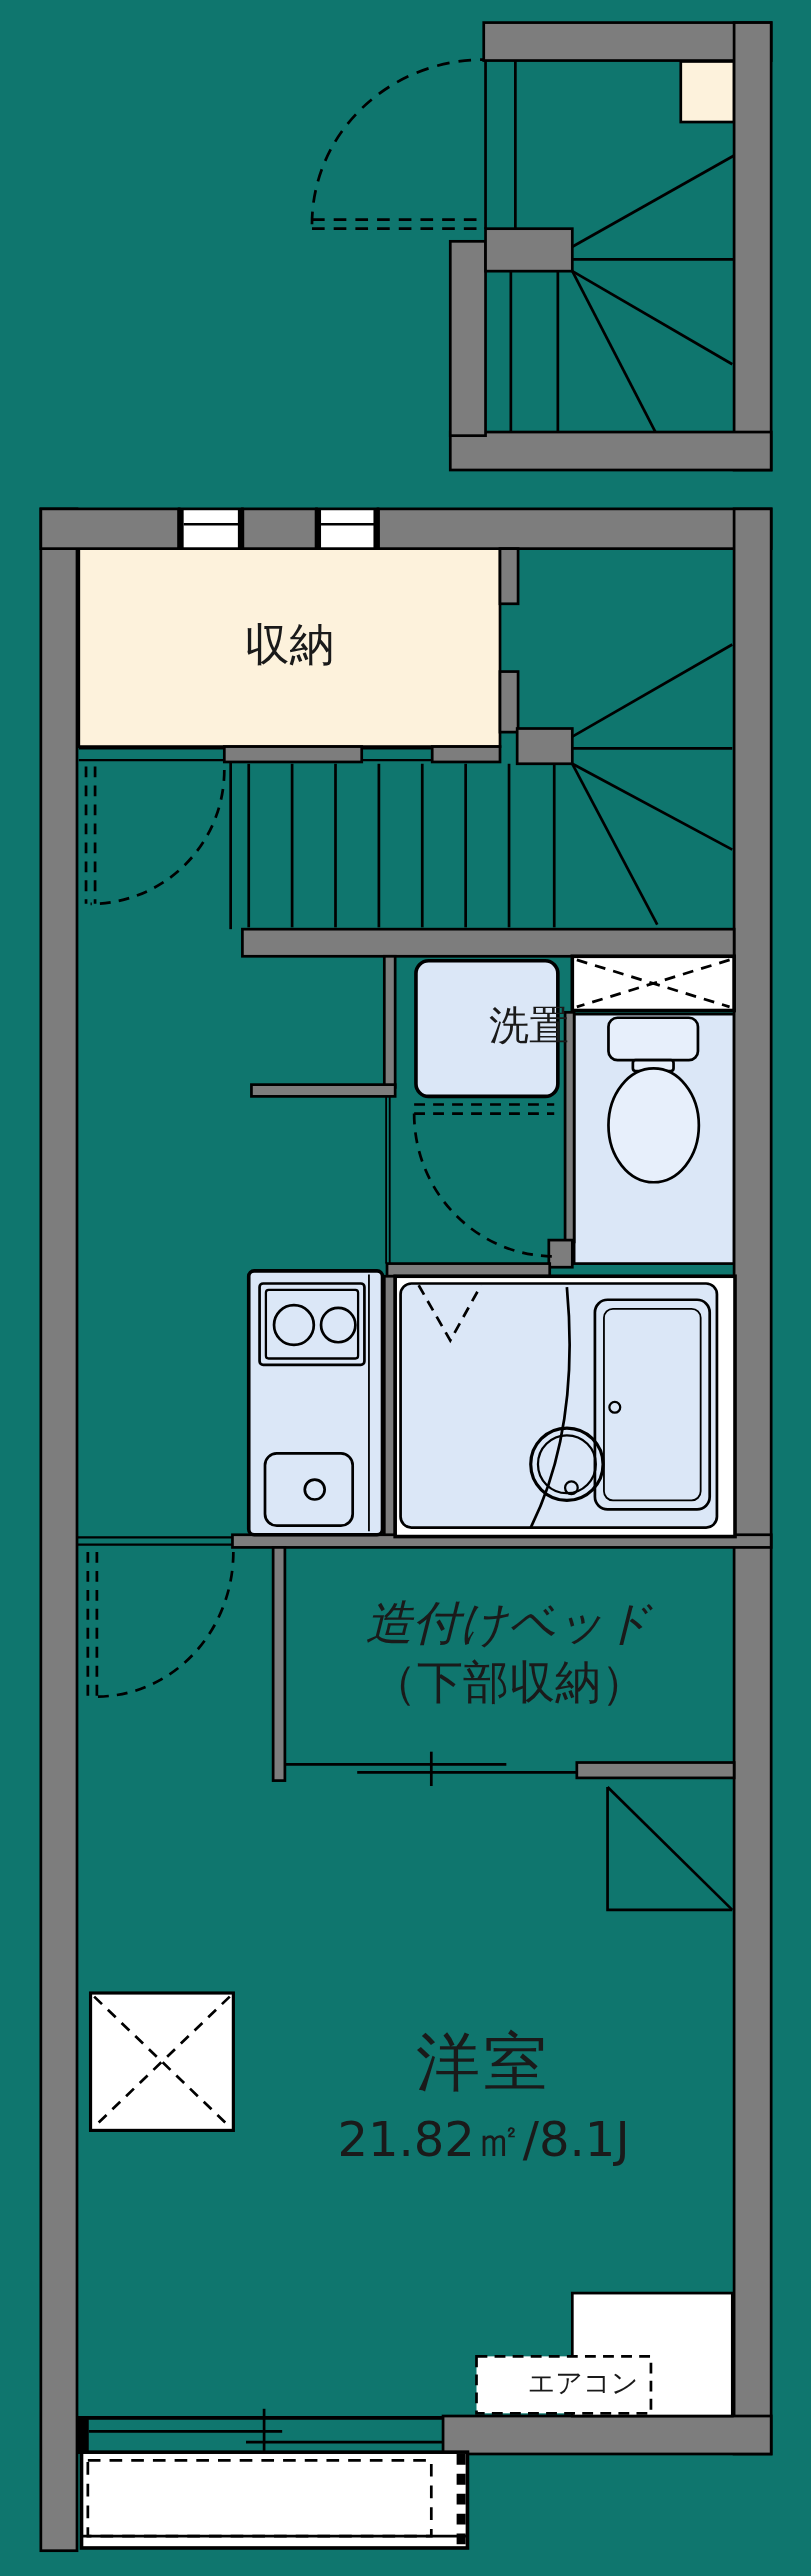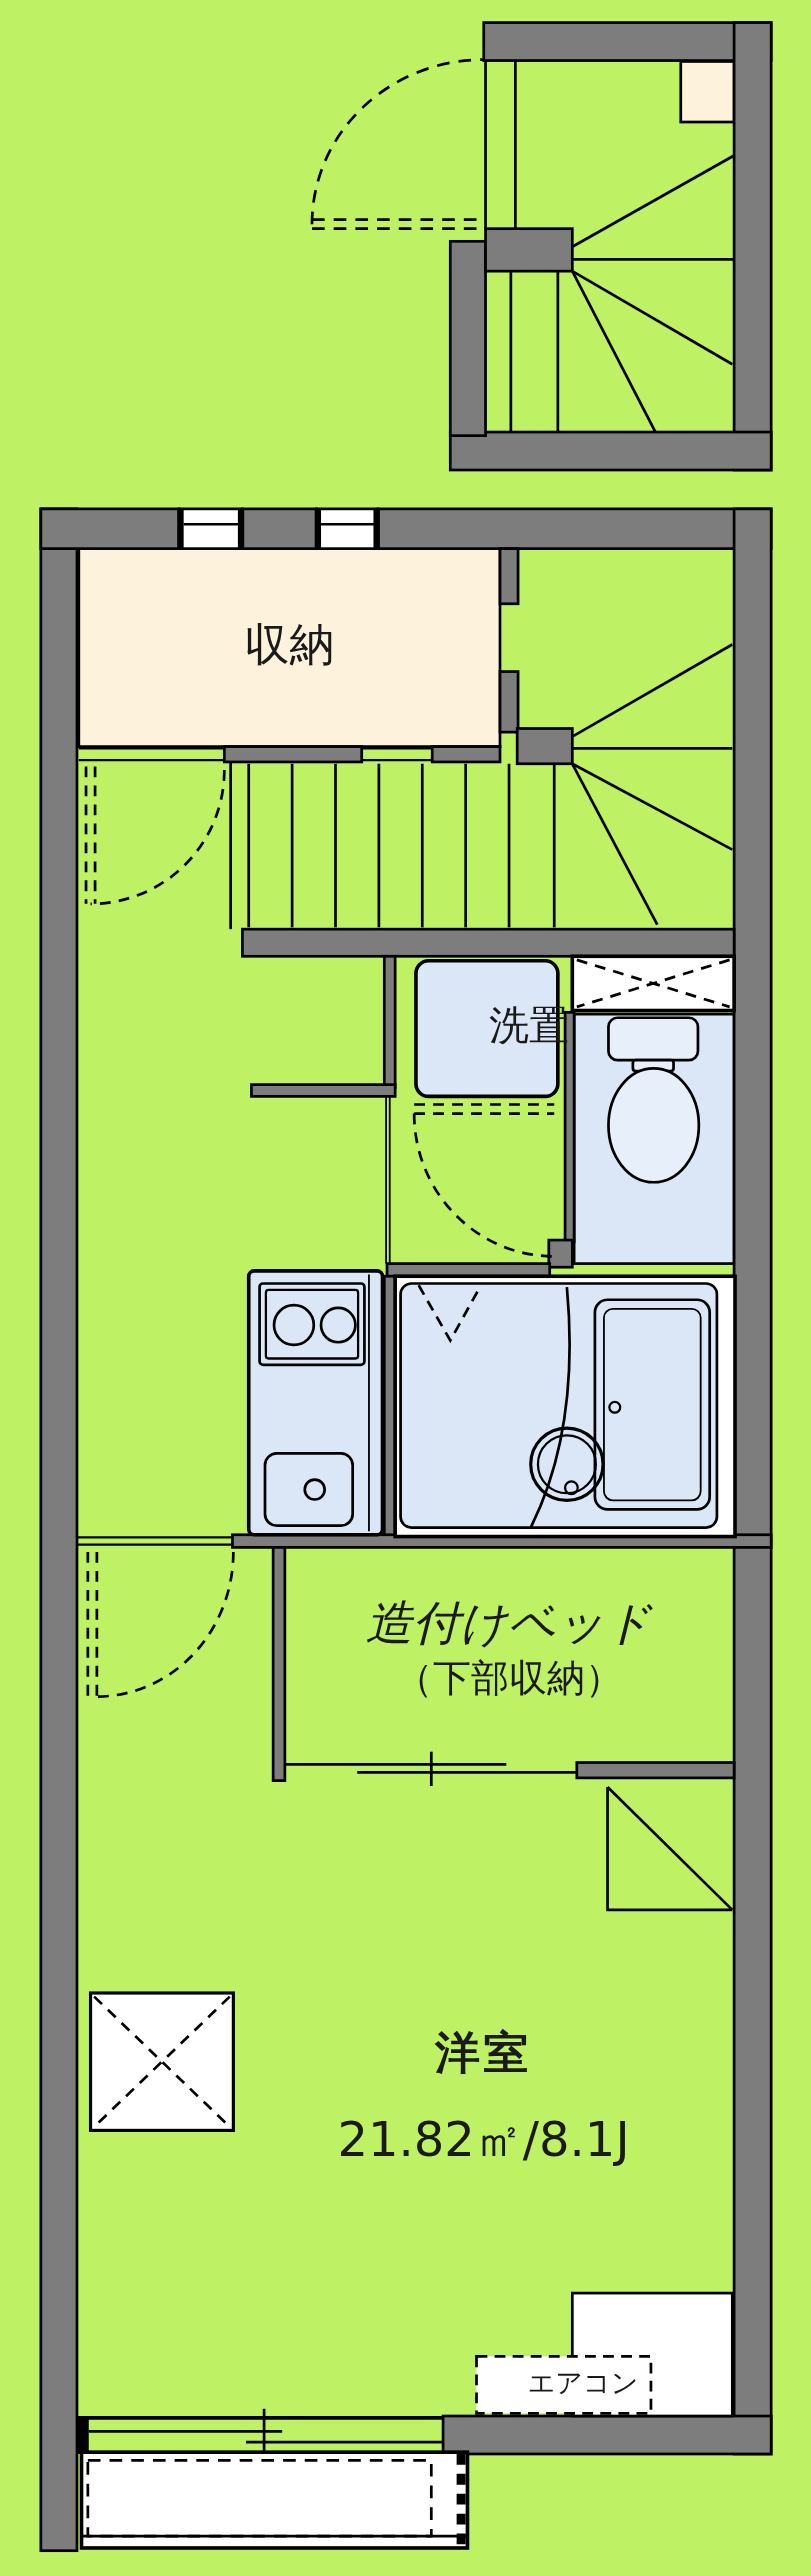--- a/index.html
+++ b/index.html
@@ -1,37 +1,37 @@
 <!DOCTYPE html>
 <html style="font-size:14.5px"><head>
 <meta charset="utf-8">
 <style>
   html,body{margin:0;padding:0;background:#ffffff;}
   .plan{
     position:relative;
     width:812px;height:2576px;
-    background:#bef264;
+    background:#0f766e;
     font-family:"DejaVu Sans","Liberation Sans",sans-serif;
     color:#111;
     overflow:hidden;
   }
   .plan svg{position:absolute;left:0;top:0;}
   .lbl{
     position:absolute;
     text-align:center;
     line-height:1;
     color:#1a1a1a;
     white-space:nowrap;
     user-select:none;
   }
   .lbl-storage {left:79px;  top:622px;  width:421px; font-size:45px;}
   .lbl-laundry {left:416px; top:1005px; width:142px; font-size:40px;margin-left:42px;}
   .lbl-bed1    {left:285px; top:1599px; width:448px; font-size:47px;font-style:italic;}
-  .lbl-bed2    {left:285px; top:1659px; width:448px; font-size:38px;}
-  .lbl-room    {left:235px; top:2030px; width:497px; font-size:45px; letter-spacing:3.6px;font-weight:bold;}
+  .lbl-bed2    {left:285px; top:1659px; width:448px; font-size:46px;}
+  .lbl-room    {left:235px; top:2030px; width:497px; font-size:64px; letter-spacing:3.6px;}
   .lbl-area    {left:235px; top:2115px; width:497px; font-size:48px;}
   .lbl-aircon  {left:496px; top:2369px; width:174px; font-size:27px;}
 </style>
 </head>
 <body>
 
 <div class="plan">
 
 <svg width="812" height="2576" viewBox="0 0 898 2850" fill="none" stroke="none">
 

